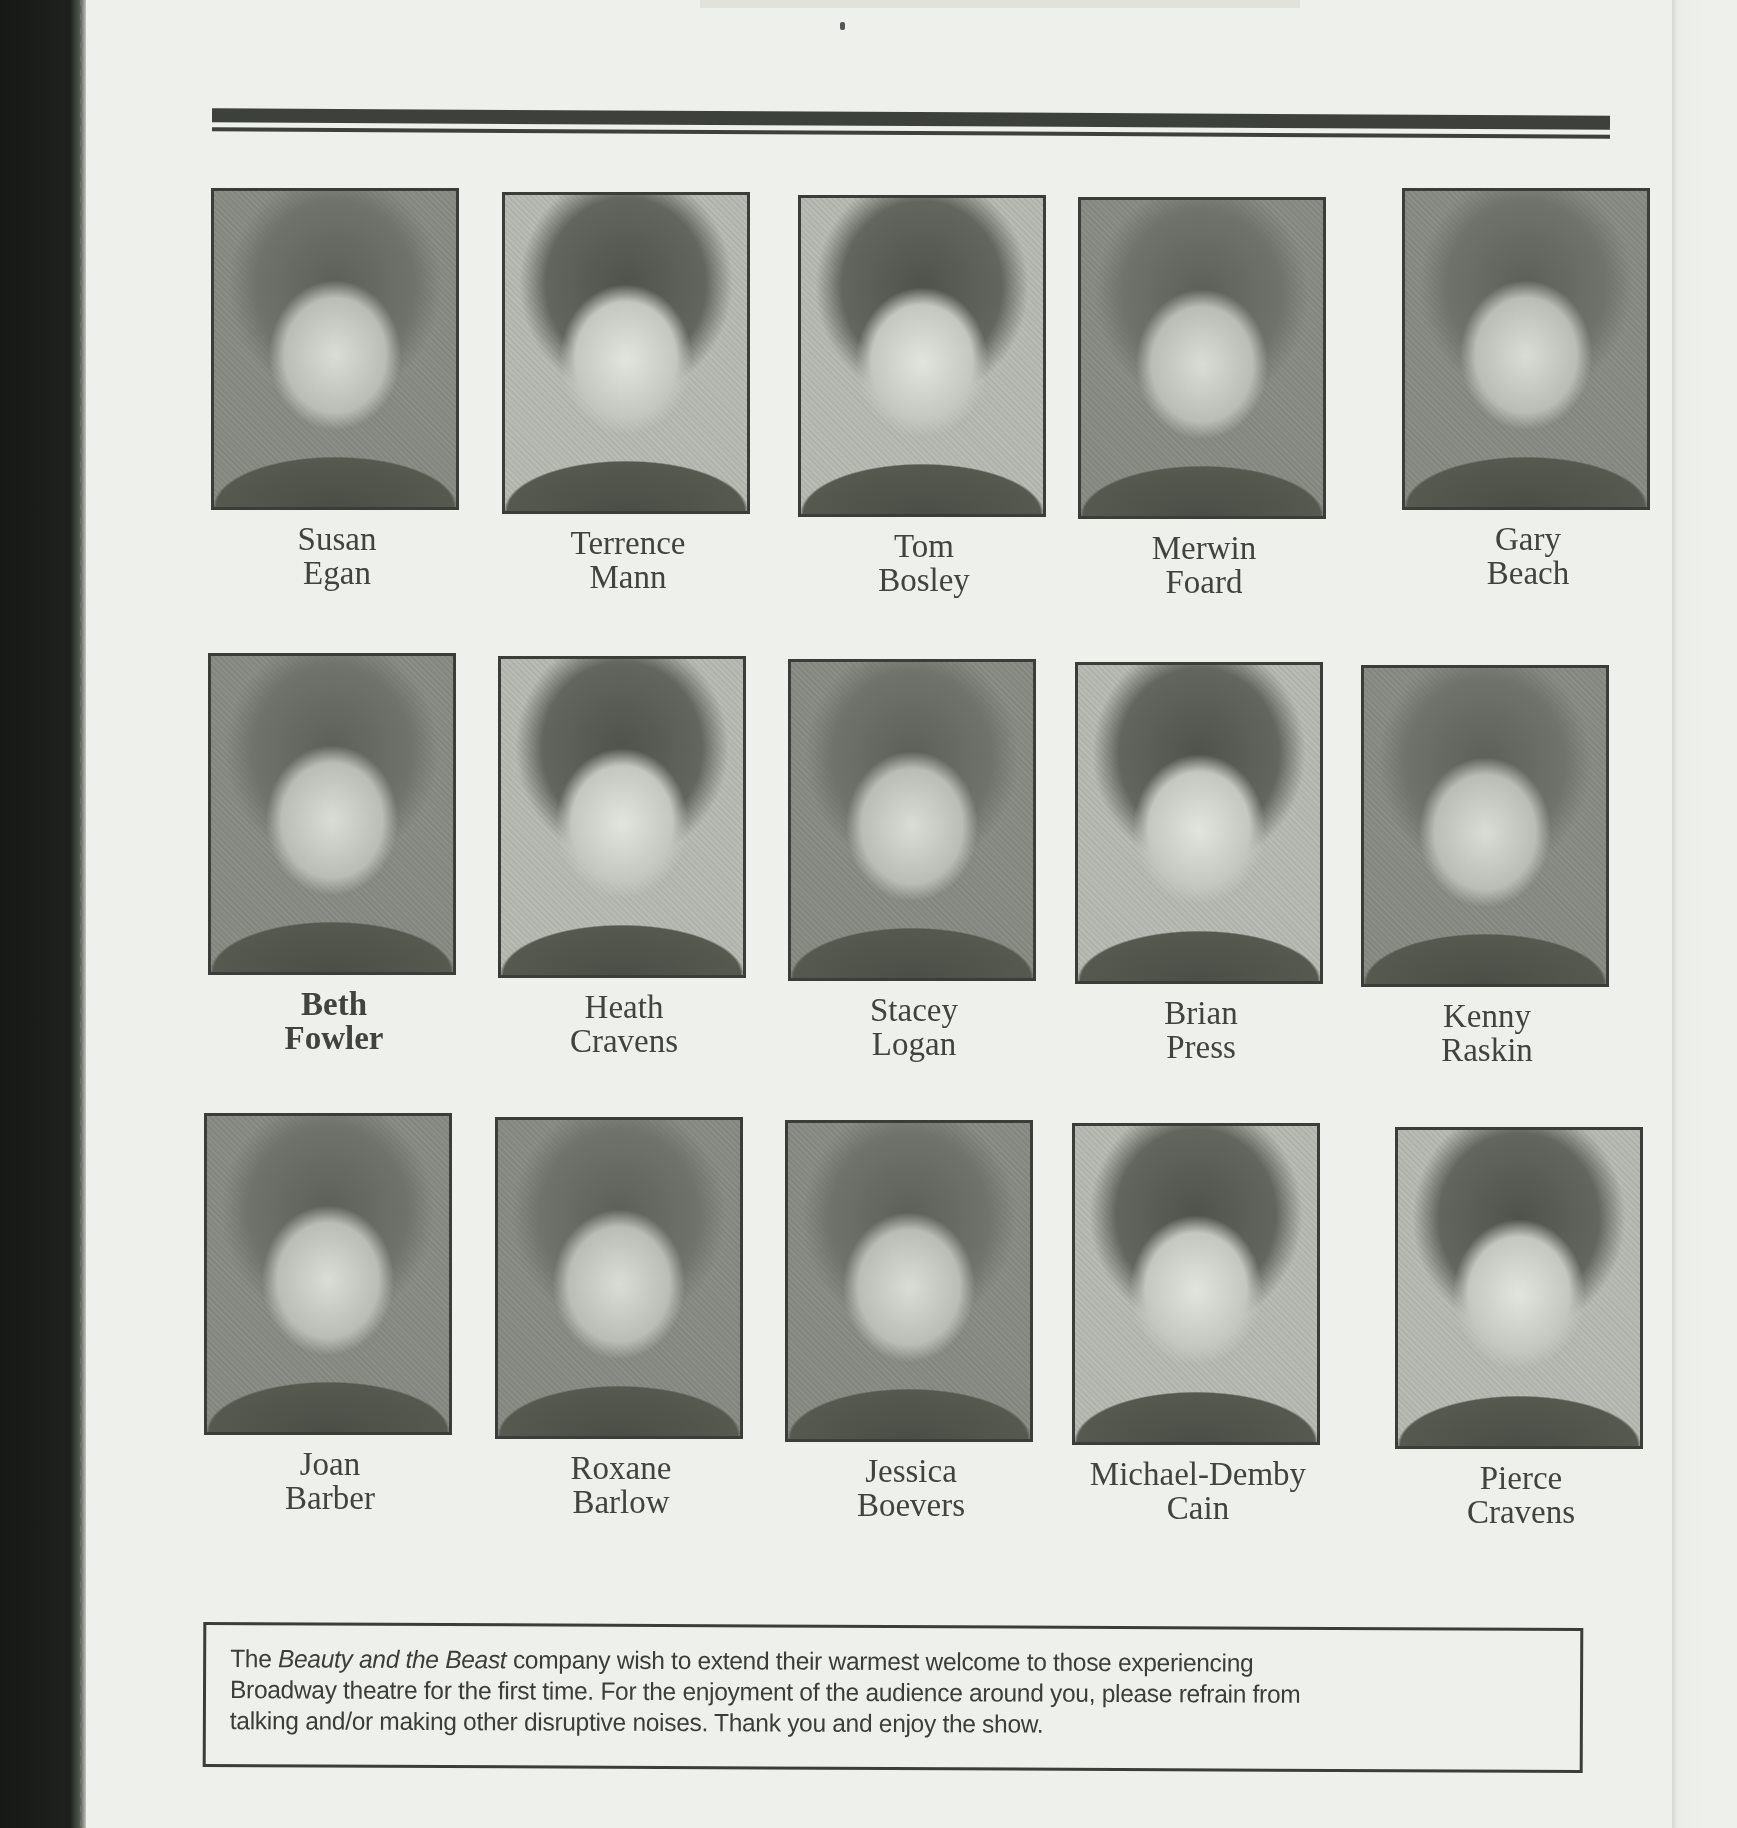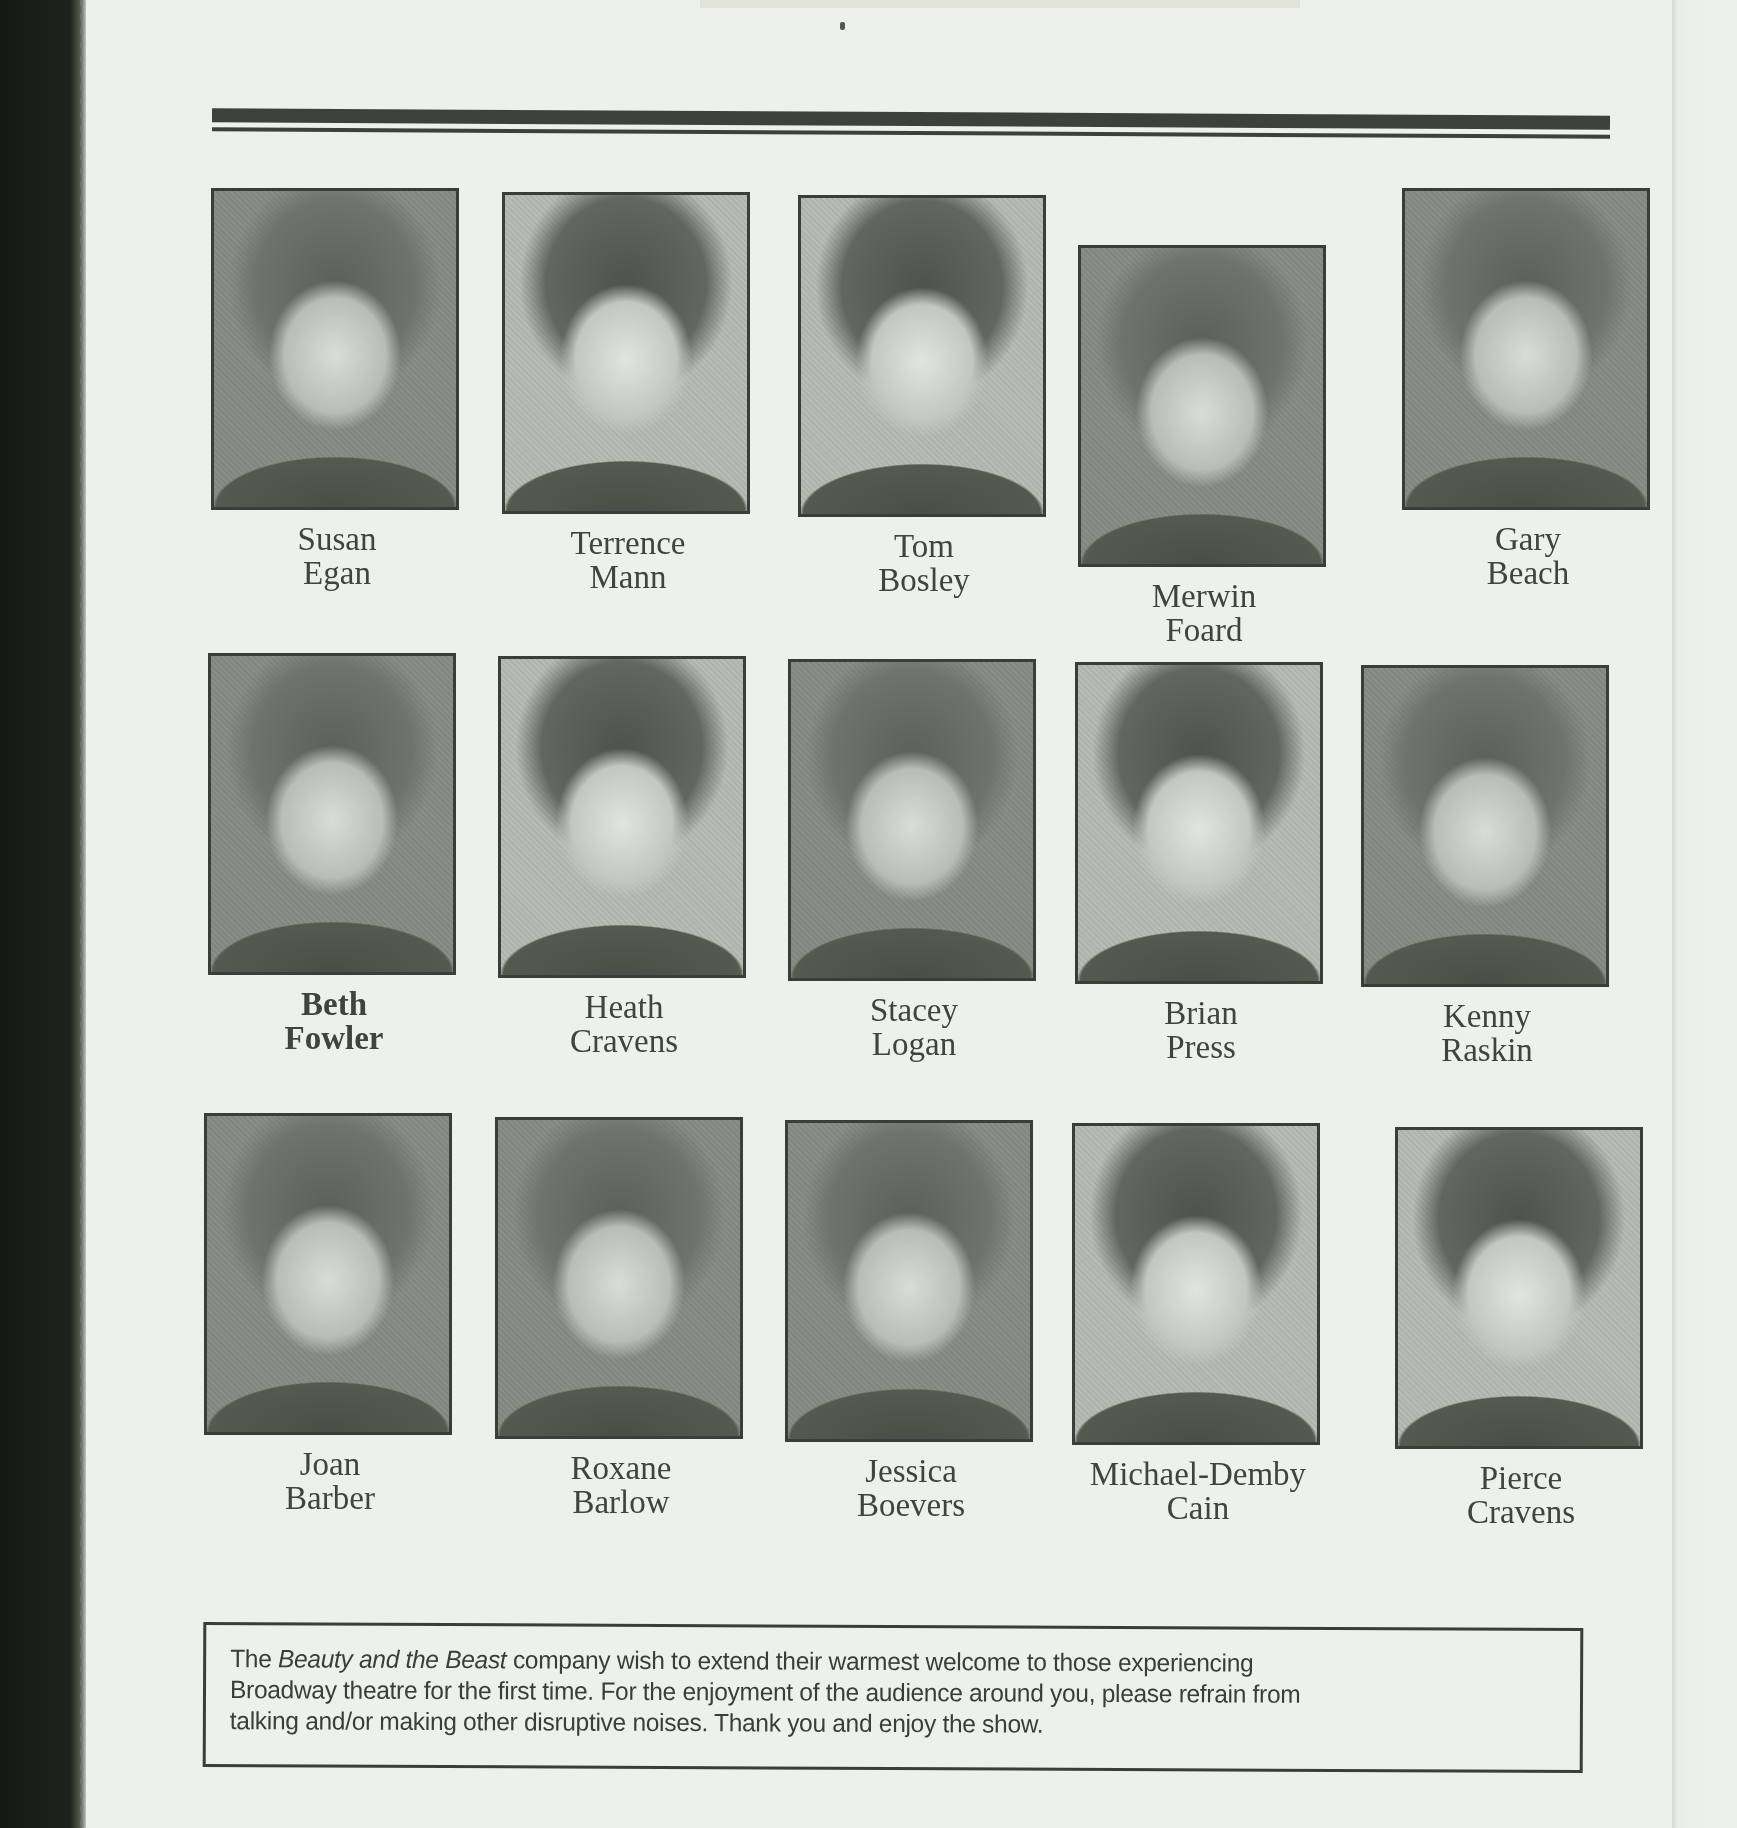--- a/index.html
+++ b/index.html
@@ -85,21 +85,21 @@
   </div>
   <div class="cast-member" style="left:790px;top:195px;padding-left:8px;">
     <div class="photo light">
         <div class="shoulders"></div>
       </div>
     <div class="name">
         <div>Tom</div>
         <div>Bosley</div>
       </div>
   </div>
-  <div class="cast-member" style="left:1078px;top:197px;margin-top:48px;">
+  <div class="cast-member" style="left:1078px;top:197px;">
     <div class="photo">
         <div class="shoulders"></div>
       </div>
     <div class="name">
         <div>Merwin</div>
         <div>Foard</div>
       </div>
   </div>
   <div class="cast-member" style="left:1364px;top:188px;margin-left:38px;">
     <div class="photo">

